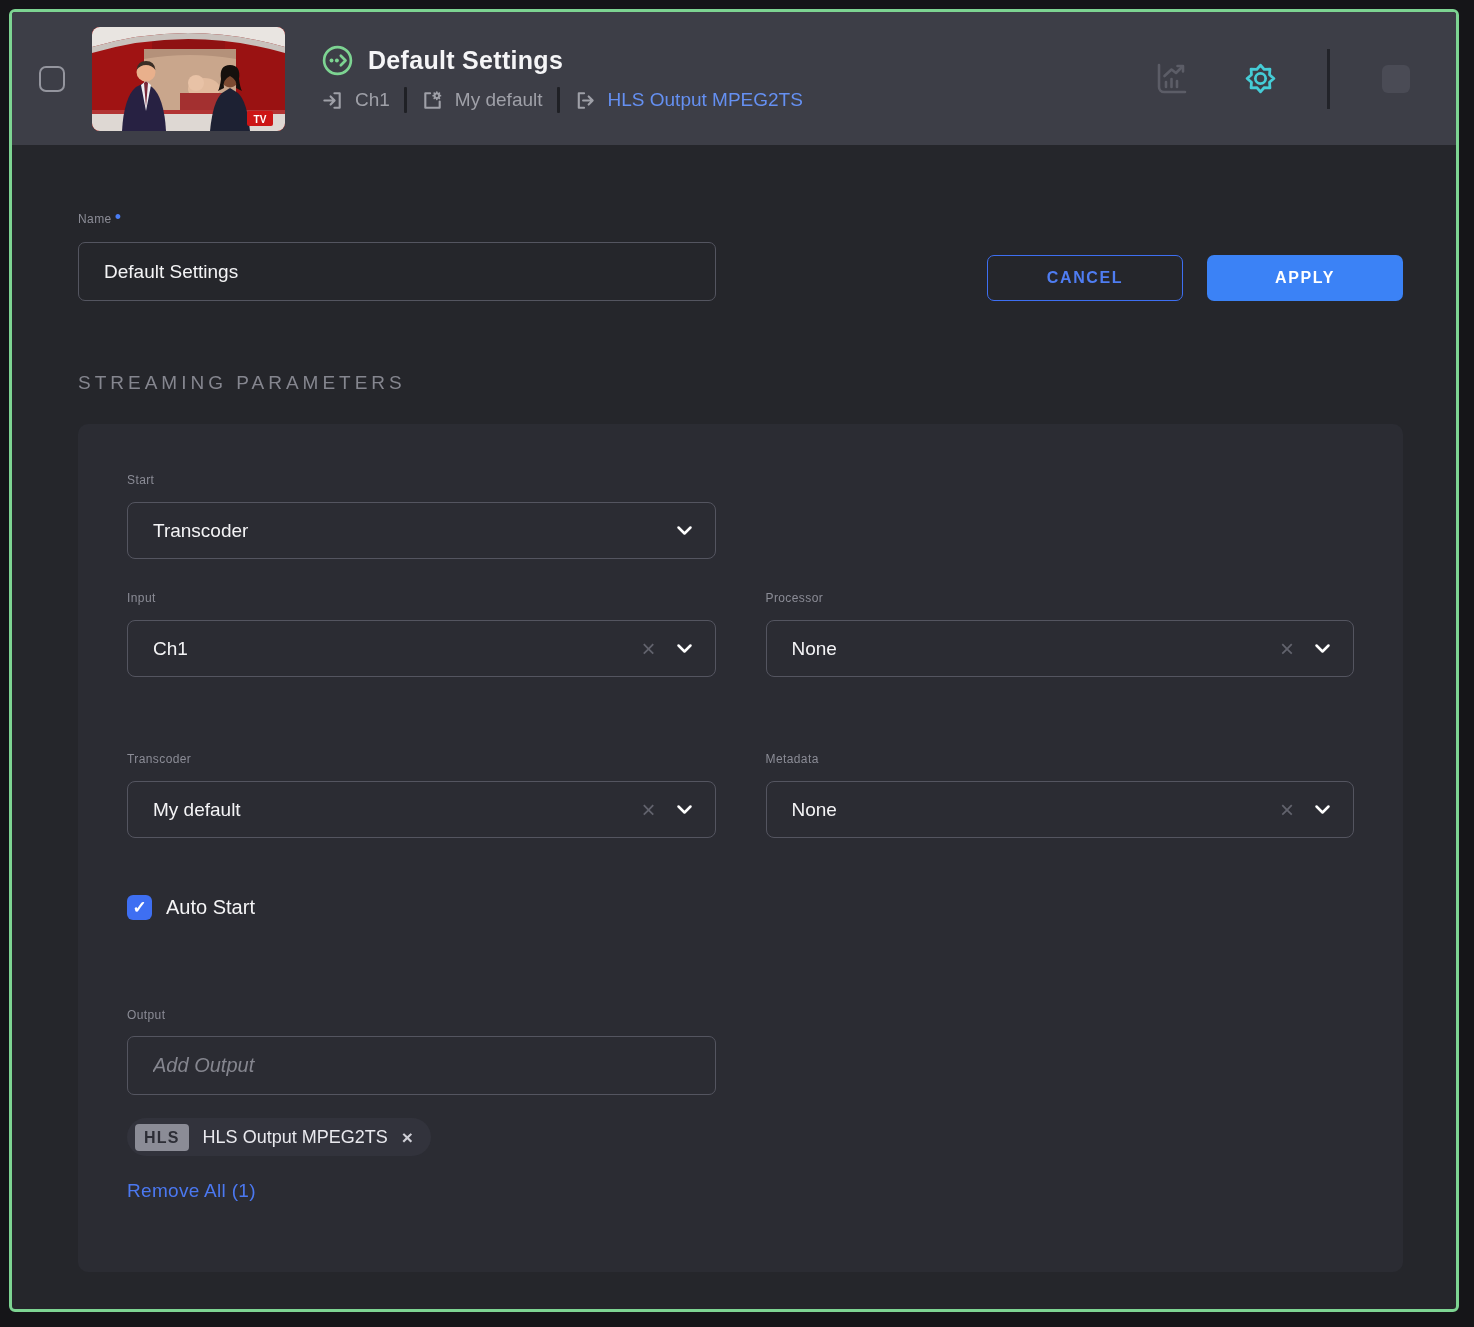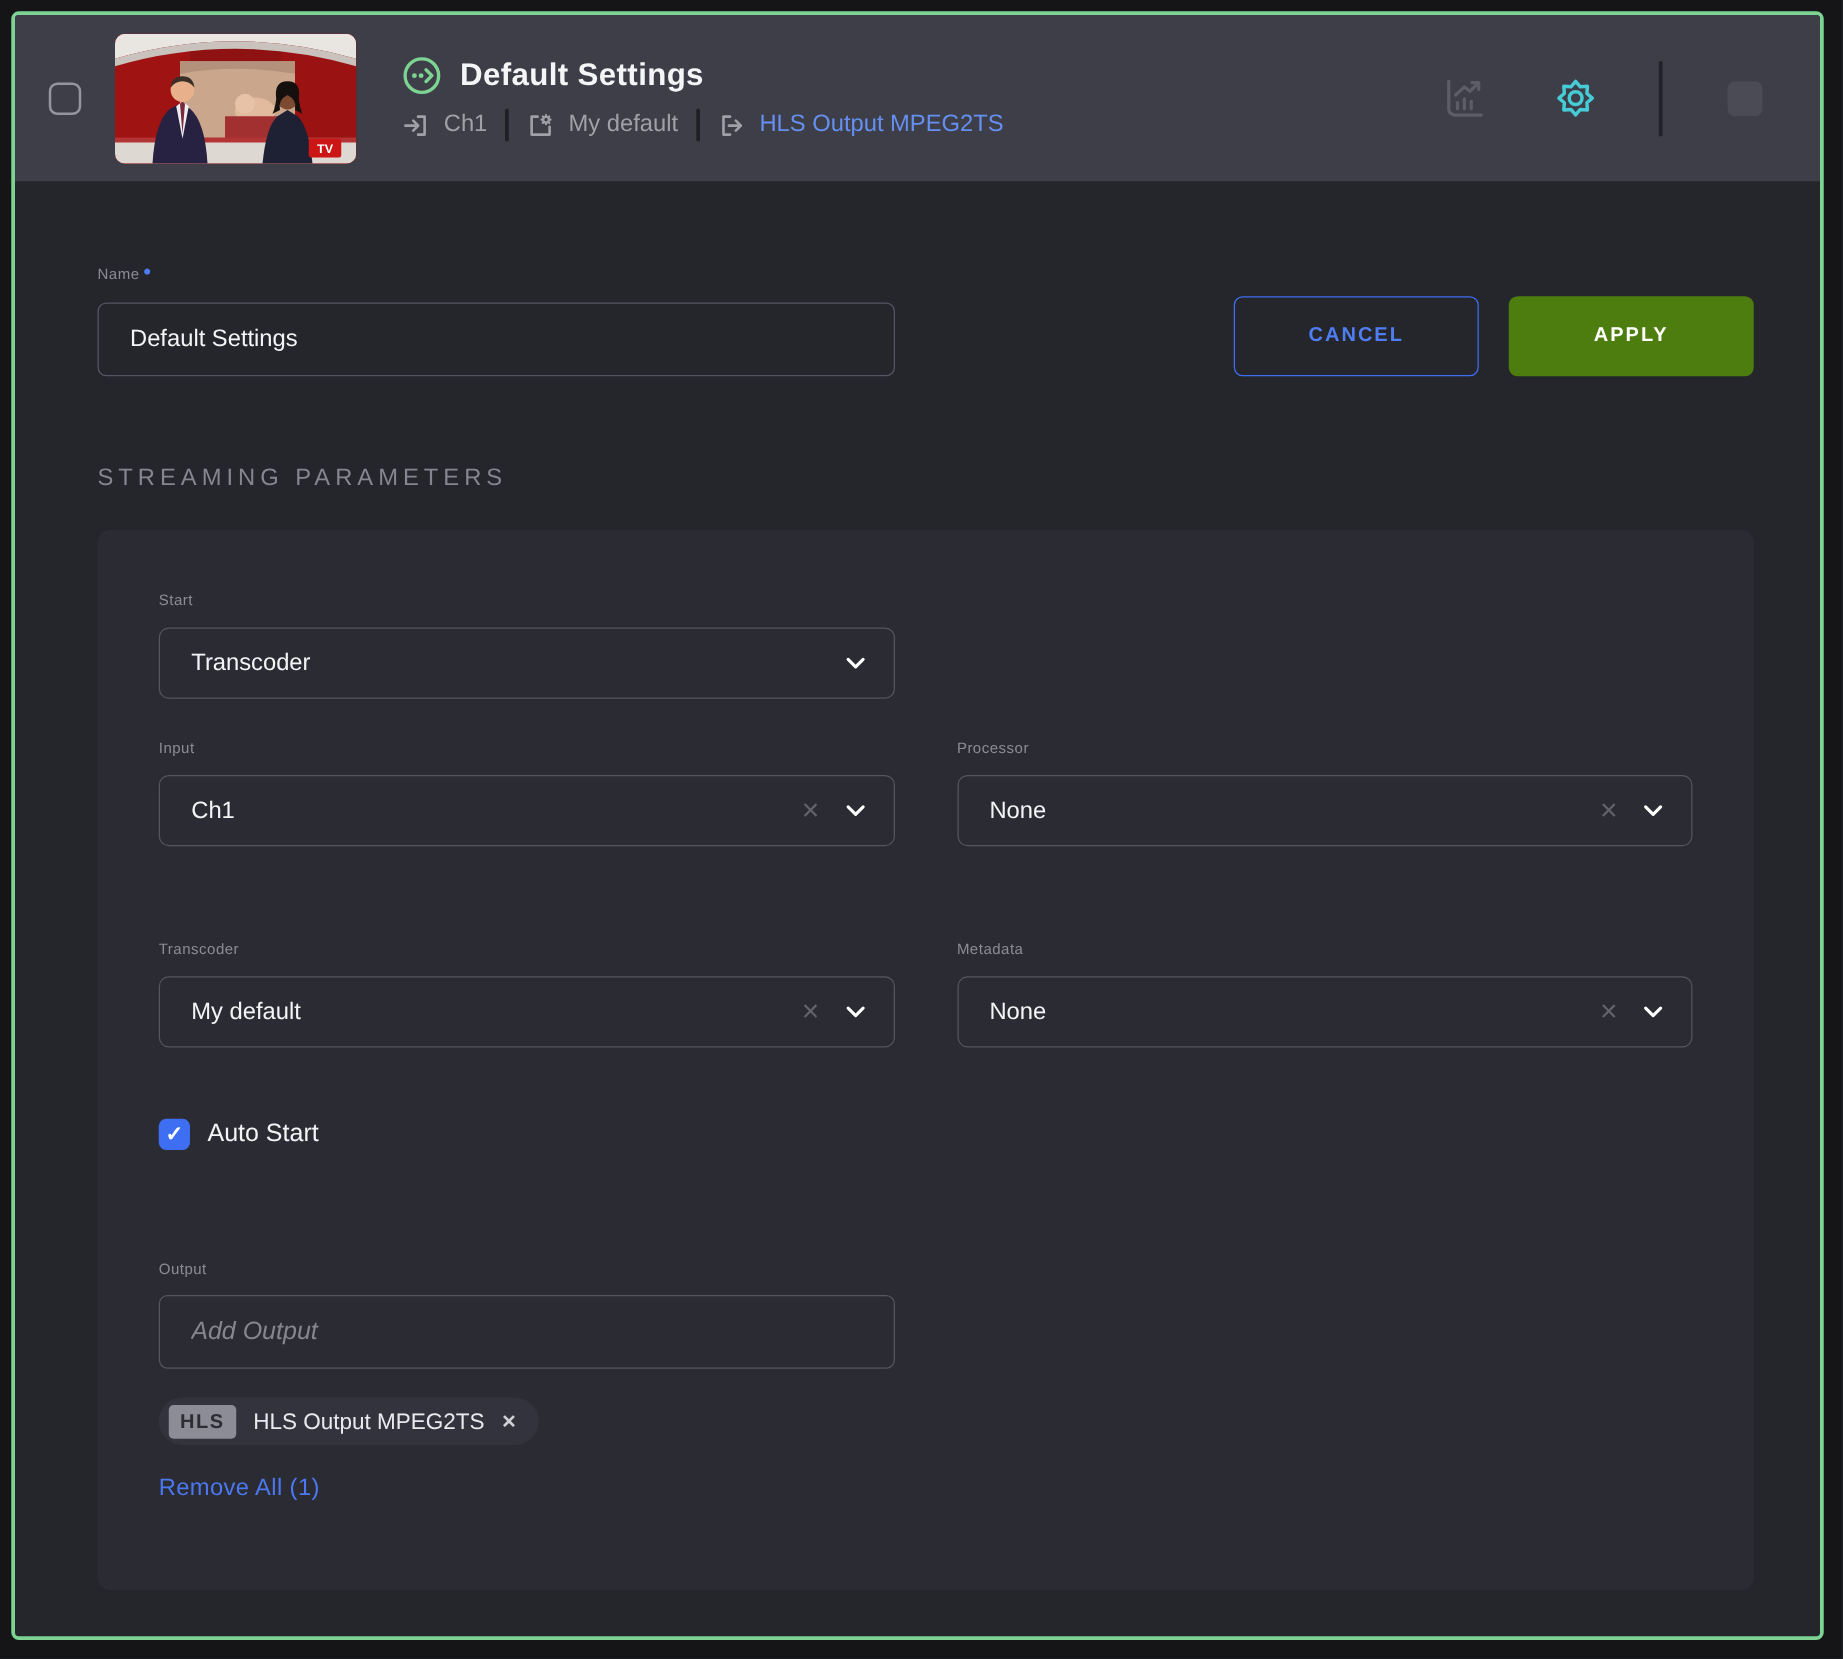--- a/index.html
+++ b/index.html
@@ -49,25 +49,25 @@
   .name-row { display:flex; justify-content:space-between; align-items:flex-end; }
   .name-group { width:638px; }
   .text-input {
     width:100%; height:59px; margin-top:14px;
     background:transparent; border:1px solid #545560; border-radius:7px;
     color:#f4f4f6; font-size:19px; font-family:"Liberation Sans",sans-serif;
     padding:0 25px; outline:none;
   }
   .actions { display:flex; gap:24px; }
   .btn {
-    width:196px; height:64px; border-radius:7px; font-size:16px; font-weight:bold;
+    width:196px; height:46px; border-radius:7px; font-size:16px; font-weight:bold;
     letter-spacing:1.6px; cursor:pointer; font-family:"Liberation Sans",sans-serif;
   }
   .btn-cancel { background:transparent; border:1px solid #3e6ff2; color:#4f7df2; }
-  .btn-apply { background:#4d7c0f; border:none; color:#ffffff; }
+  .btn-apply { background:#3b82f6; border:none; color:#ffffff; }
   .section-title {
     margin-top:71px; color:#85868f; font-size:19px; letter-spacing:4px; font-weight:400;
   }
   .panel {
     margin-top:30px; background:#2b2c33; border-radius:10px;
     padding:49px 49px 70px 49px; margin-bottom:38px;
   }
   .row { display:flex; gap:50px; }
   .col { width:589px; }
   .control {

